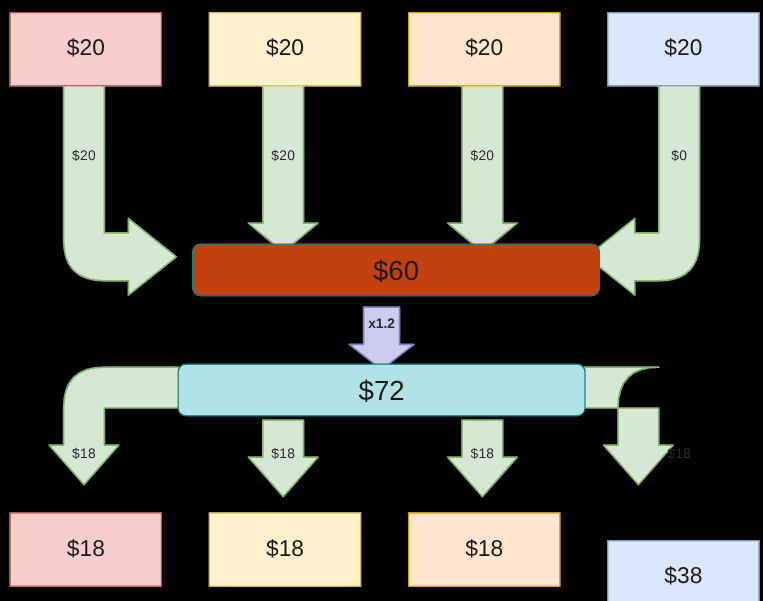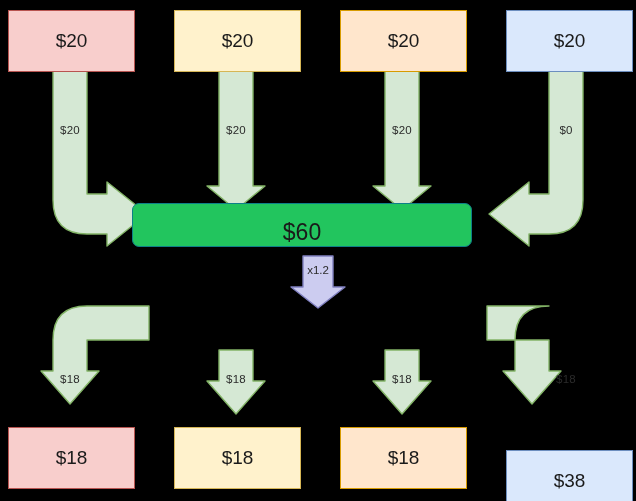--- a/index.html
+++ b/index.html
@@ -56,20 +56,21 @@
     white-space: nowrap;
     transform: translate(-50%, -50%);
     letter-spacing: 0.2px;
   }
   .mult-label {
     position: absolute;
     font-size: 11.5px;
     color: #2b2b2b;
     white-space: nowrap;
     transform: translate(-50%, -50%);
+    font-weight: bold;
   }
 </style>
 </head>
 <body>
 
 <div id="canvas">
 
   <svg class="flow-layer" viewBox="0 0 636 501" xmlns="http://www.w3.org/2000/svg">
 
     <path d="M 53 68
@@ -180,26 +181,29 @@
 
   <div class="node node-top" style="left:506px; top:10px; background:#dae8fc; border-color:#6c8ebf;">
     <span>$20</span>
   </div>
 
   <div class="edge-label" style="left:70px; top:130px;">$20</div>
   <div class="edge-label" style="left:236px; top:130px;">$20</div>
   <div class="edge-label" style="left:402px; top:130px;">$20</div>
   <div class="edge-label" style="left:566px; top:130px;">$0</div>
 
-  <div class="node node-pool" style="left:132px; top:203px; background:#22c55e; border-color:#0e8088;align-items:flex-end;">
+  <div class="node node-pool" style="left:160px; top:203px; background:#c2410c; border-color:#0e8088;">
     <span>$60</span>
   </div>
 
   <div class="mult-label" style="left:318px; top:270px;">x1.2</div>
 
+  <div class="node node-pool" style="left:148px; top:303px; background:#b0e3e6; border-color:#0e8088;">
+    <span>$72</span>
+  </div>
 
   <div class="edge-label" style="left:70px; top:379px;">$18</div>
   <div class="edge-label" style="left:236px; top:379px;">$18</div>
   <div class="edge-label" style="left:402px; top:379px;">$18</div>
   <div class="edge-label" style="left:566px; top:379px;">$18</div>
 
   <div class="node node-bottom" style="left:8px; top:427px; background:#f8cecc; border-color:#b85450;">
     <span>$18</span>
   </div>
 

